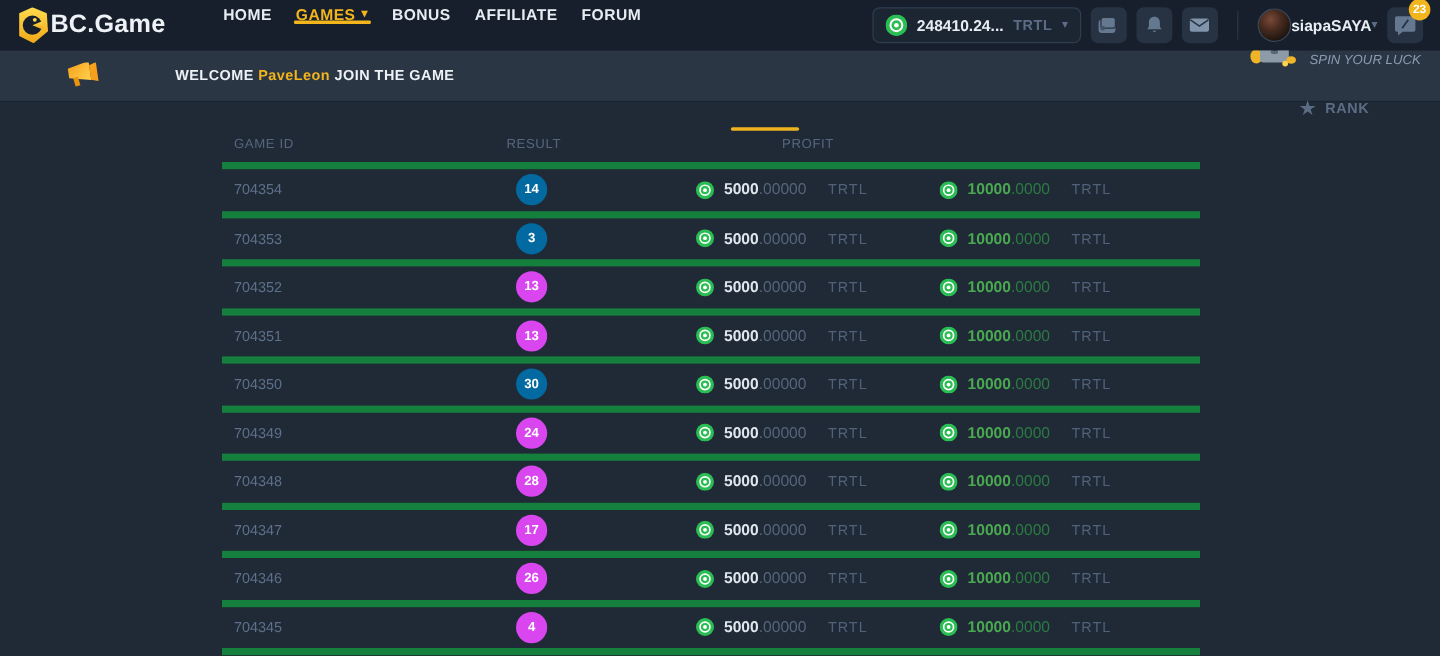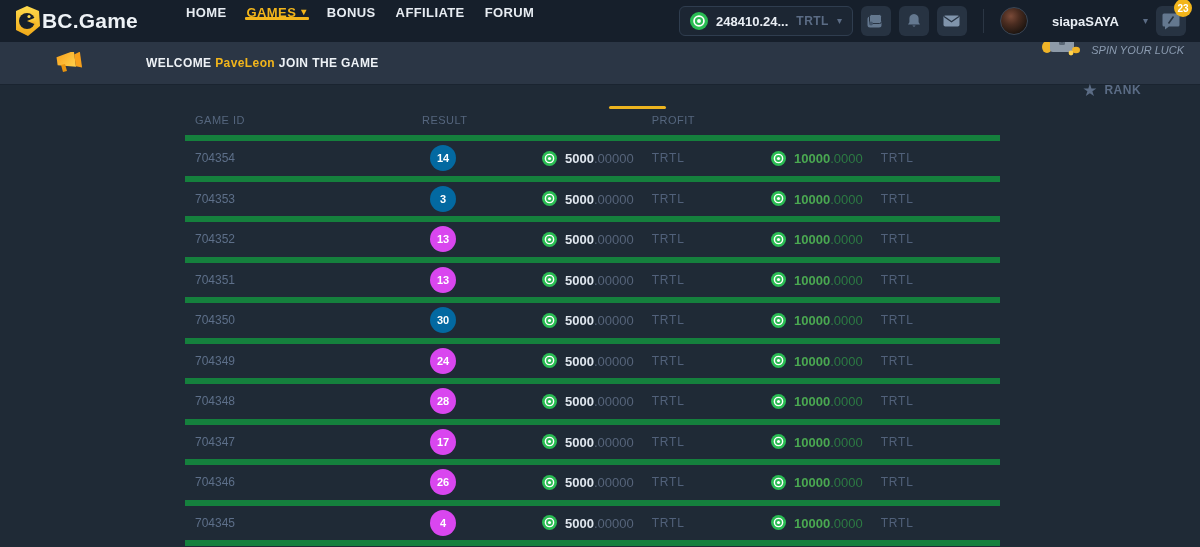--- a/index.html
+++ b/index.html
@@ -38,21 +38,21 @@
     background:#1c2633; border:1px solid #2f3d4f; border-radius:6px;
     padding:0 10px; cursor:pointer;
   }
   .balance-value { color:#e9eef4; font-size:13px; font-weight:bold; }
   .balance-cur { color:#5b6c85; font-size:12px; font-weight:bold; letter-spacing:.5px; }
   .icon-btn {
     width:30px; height:30px; border-radius:6px; background:#273342;
     display:flex; align-items:center; justify-content:center; cursor:pointer;
   }
   .v-divider { width:1px; height:24px; background:#2b3644; margin:0 8px; }
-  .user-menu { display:flex; align-items:center; gap:24px; cursor:pointer; }
+  .user-menu { display:flex; align-items:center; gap:0; cursor:pointer; }
   .avatar {
     width:28px; height:28px; border-radius:50%;
     background:radial-gradient(circle at 38% 32%, #7a4a38 0%, #4a2c20 35%, #1d1510 75%);
     border:1px solid #3a4656;
   }
   .user-name { color:#e9eef4; font-size:13px; font-weight:bold; }
   .chat-btn { position:relative; }
   .chat-badge {
     position:absolute; top:-7px; right:-6px;
     min-width:18px; height:18px; border-radius:50%;
@@ -98,21 +98,21 @@
   .th-profit { text-align:right; padding-right:76px; }
   .cell-id { padding-left:10px; font-size:12px; color:#5d6f89; }
   .cell-result { padding-left:18px; }
   .badge {
     width:26px; height:26px; border-radius:50%;
     display:flex; align-items:center; justify-content:center;
     color:#fff; font-size:11px; font-weight:bold;
   }
   .badge-red  { background:#d946ef; }
   .badge-navy { background:#0369a1; }
-  .money { display:flex; align-items:center; justify-content:flex-start; gap:6px; }
+  .money { display:flex; align-items:center; justify-content:flex-end; gap:6px; }
   .cell-amount { padding-right:48px; }
   .cell-profit { padding-right:74px; }
   .m-int { font-size:13px; font-weight:bold; color:#dfe6ee; margin-left:2px; }
   .m-dec { font-size:13px; color:#56647a; }
   .m-cur { font-size:12px; color:#51617a; letter-spacing:.8px; margin-left:12px; }
   .profit .m-int { color:#4aa851; }
   .profit .m-dec { color:#2c7a43; }
 
   svg { display:block; }
 </style>

